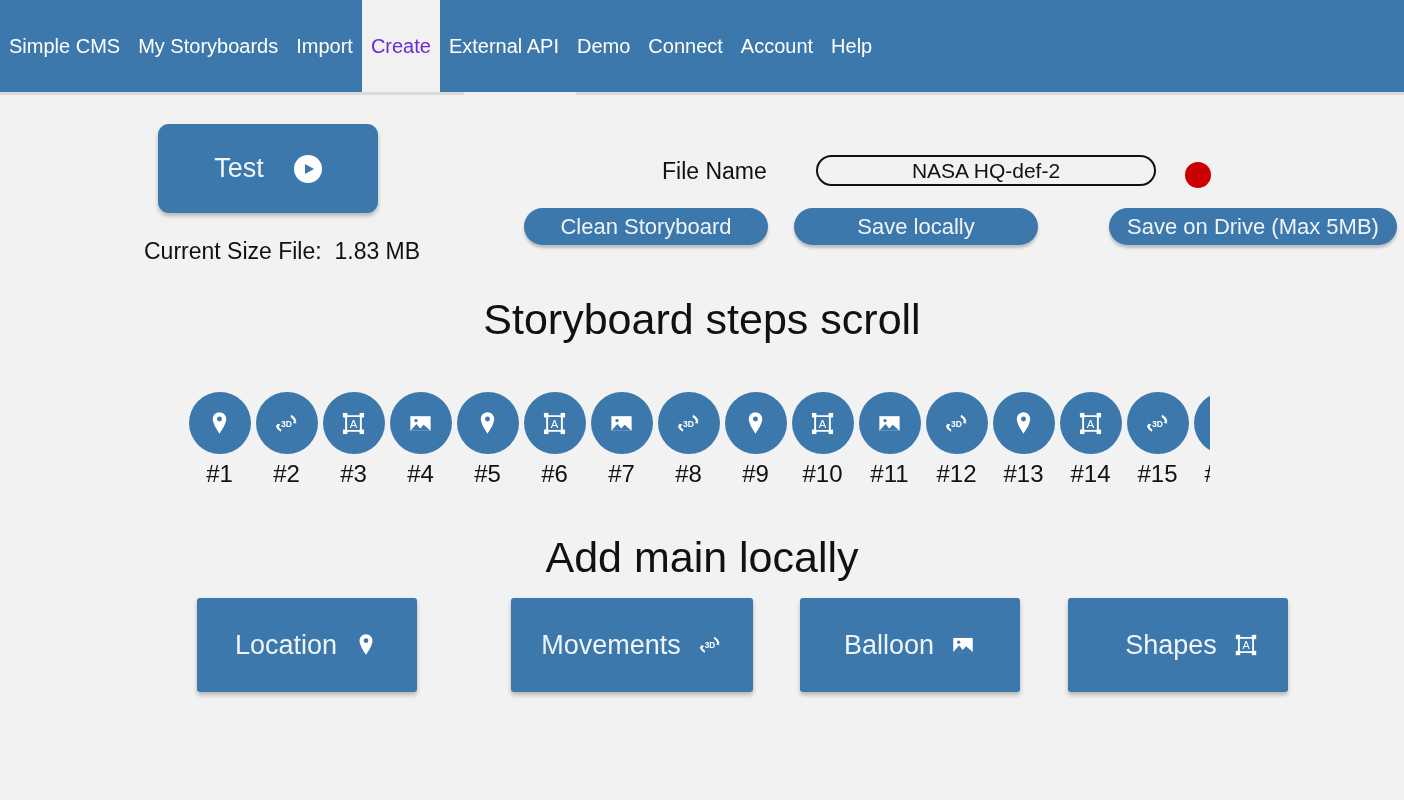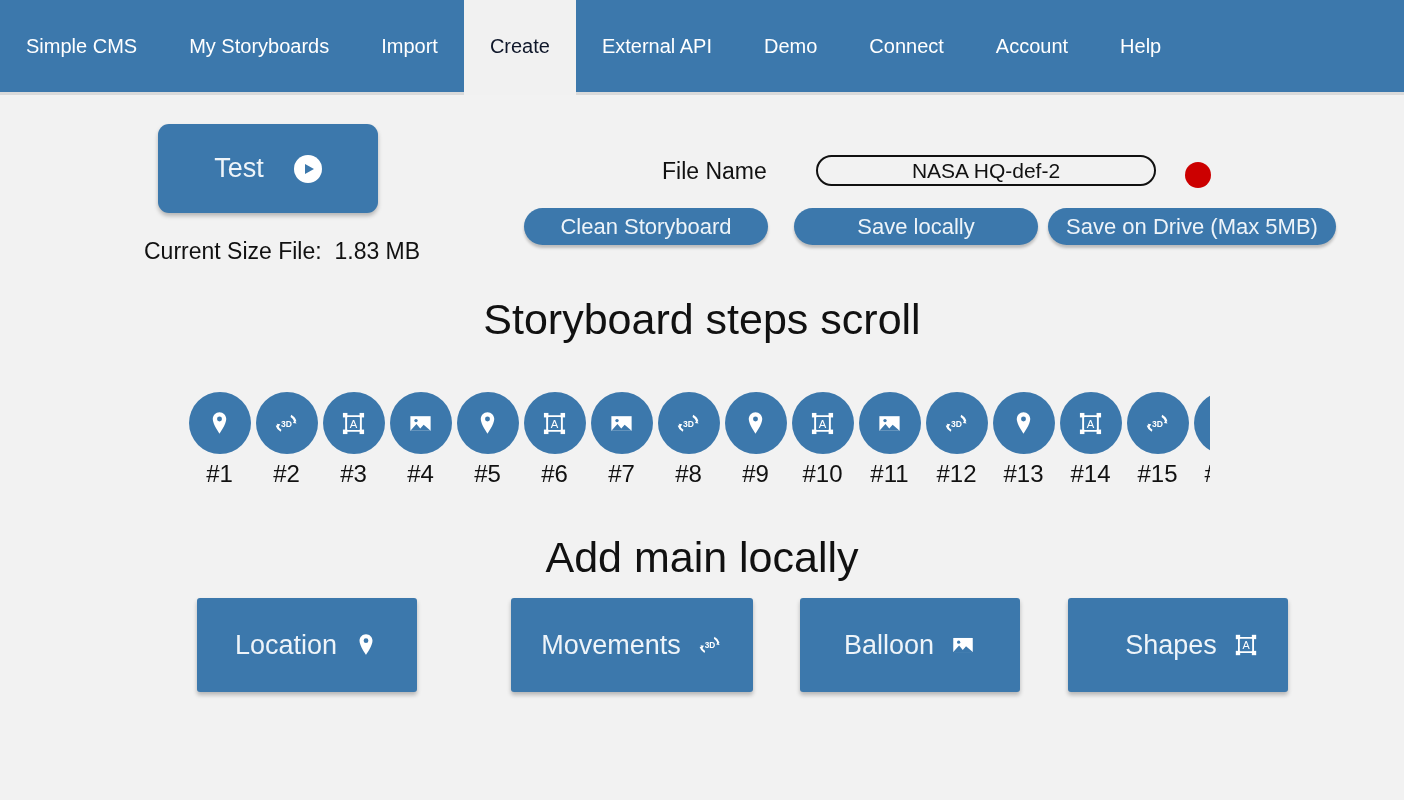--- a/index.html
+++ b/index.html
@@ -15,27 +15,27 @@
     position: absolute; top: 0; left: 0;
     width: 1404px; height: 92px;
     background: #3c78ac;
     display: flex; align-items: center;
   }
   .nav-item {
     height: 92px;
     display: flex; align-items: center; justify-content: center;
     color: #ffffff;
     font-size: 20px;
-    padding: 0 26px;
+    padding: 0 9px;
     white-space: nowrap;
     cursor: pointer;
   }
   .nav-item.active {
     background: #f1f1f1;
-    color: #0f172a;
+    color: #6d28d9;
   }
   .nav-underline {
     position: absolute; top: 92px; left: 0;
     width: 1404px; height: 3px;
     background: #dadada;
   }
   .nav-underline .seg-active {
     position: absolute; top: 0; height: 3px; background: #f1f1f1;
   }
 
@@ -101,21 +101,21 @@
     border-radius: 19px;
     box-shadow: 0 3px 3px rgba(0,0,0,0.22);
     display: flex; align-items: center; justify-content: center;
     color: #eef4f9;
     font-size: 22px;
     white-space: nowrap;
     cursor: pointer;
   }
   #pill-clean { left: 524px; width: 244px; }
   #pill-save-local { left: 794px; width: 244px; }
-  #pill-save-drive { left: 1048px; width: 288px; }
+  #pill-save-drive { left: 1109px; width: 288px; }
 
   
   .section-title {
     position: absolute; left: 0; width: 1404px;
     text-align: center;
     font-size: 43px; font-weight: normal; color: #111111;
   }
   #title-steps { top: 295px; }
   #title-contents { top: 533px; }
 

